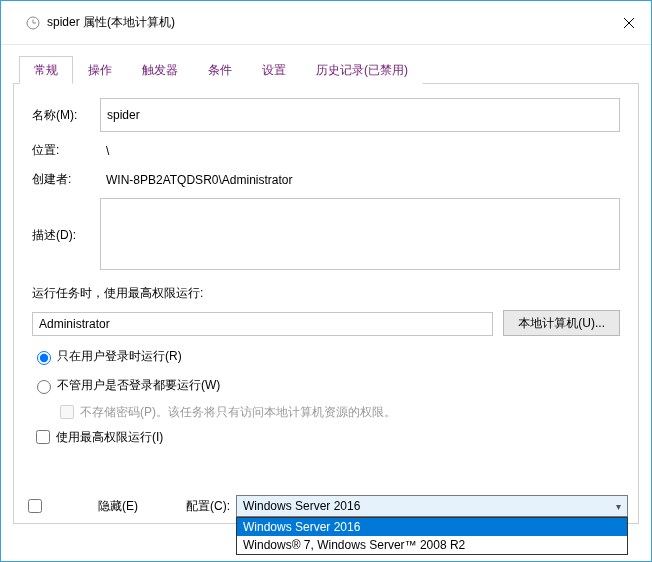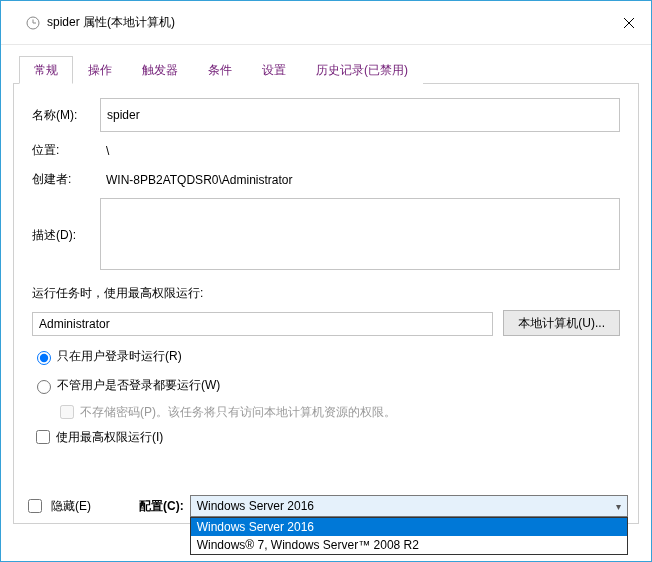--- a/index.html
+++ b/index.html
@@ -23,22 +23,22 @@
   .creator-val { padding-left: 6px; }
   .section { margin-top: 12px; }
   .section-title { margin-bottom: 10px; }
   .account-row { display: flex; align-items: flex-end; gap: 10px; }
   .account-input { flex: 1; border: 1px solid #c5c5c5; height: 24px; padding: 0 6px; background: #fff; }
   .btn { height: 26px; padding: 0 14px; border: 1px solid #b8b8b8; background: #e9e9e9; cursor: pointer; }
   .radio-row, .check-row { display: flex; align-items: center; margin-top: 12px; }
   .radio-row input, .check-row input { margin-right: 6px; }
   .disabled-text { color: #9a9a9a; margin-left: 24px; margin-top: 8px; }
   .bottom-row { position: absolute; left: 10px; right: 10px; bottom: 6px; display: flex; align-items: center; }
-  .bottom-row .hidden-chk { display: flex; align-items: center; }
-  .bottom-row .config-label { margin-left: 48px; margin-right: 6px; font-weight: bold; }
+  .bottom-row .hidden-chk { display: flex; align-items: center; gap: 47px; }
+  .bottom-row .config-label { margin-left: 48px; margin-right: 6px; }
   .combo { flex: 1; position: relative; }
   .combo-display { border: 1px solid #7a7a7a; height: 22px; display: flex; align-items: center; padding: 0 6px; background: #e5f1fb; cursor: pointer; justify-content: space-between; }
   .combo-arrow { font-size: 10px; color: #555; }
   .combo-list { position: absolute; left: 0; right: 0; top: 22px; border: 1px solid #333; background: #fff; z-index: 10; }
   .combo-item { padding: 2px 6px; cursor: pointer; }
   .combo-item.selected { background: #0078d7; color: #fff; }
   input[type="radio"], input[type="checkbox"] { width:14px; height:14px; }
 </style>
 </head>
 <body>

